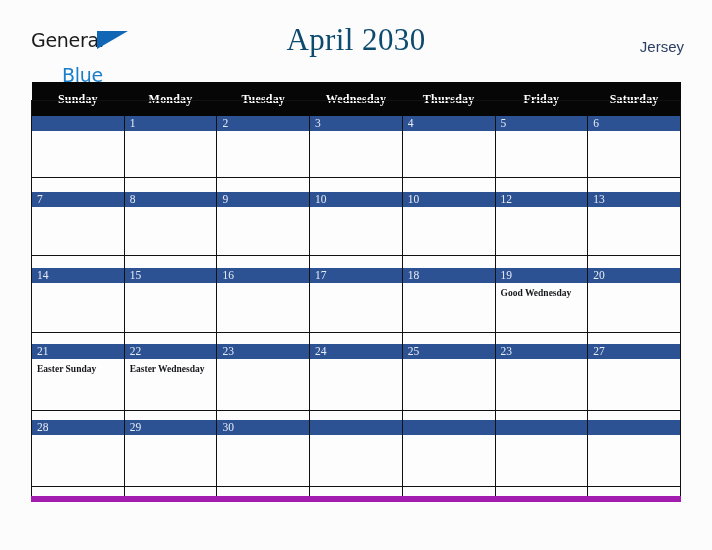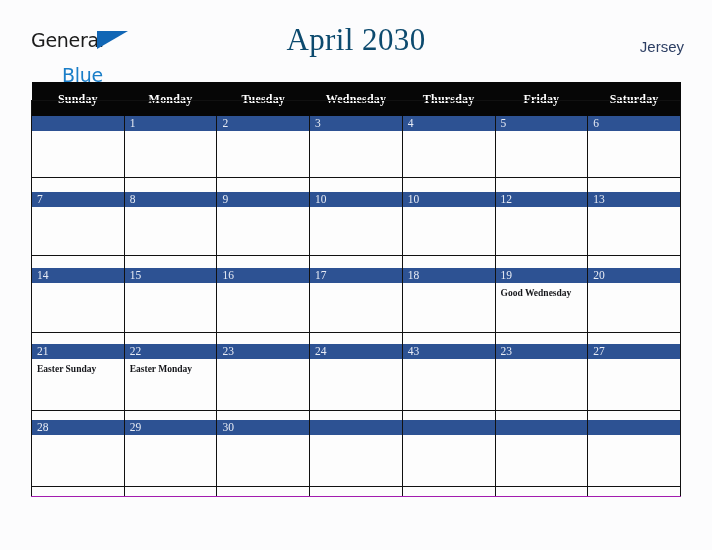--- a/index.html
+++ b/index.html
@@ -108,21 +108,21 @@
   }
   .calendar td {
     padding: 0;
     vertical-align: top;
     border-left: 1px solid #111111;
     border-right: 1px solid #111111;
     height: 76px;
     background: #fdfdfd;
   }
   .calendar tr.week td {
-    border-bottom: 1px solid #a21caf;
+    border-bottom: 6px solid #a21caf;
   }
   .calendar tr.week:not(:last-child) td {
     border-bottom: none;
   }
   .calendar tr.week td {
     border-top: none;
   }
 
   .daycell {
     position: relative;
@@ -346,39 +346,39 @@
               <div class="datebar">21</div>
               <div class="events">
                 <div class="event">Easter Sunday</div>
               </div>
             </div>
           </td>
           <td>
             <div class="daycell">
               <div class="datebar">22</div>
               <div class="events">
-                <div class="event">Easter Monday</div>
+                <div class="event">Easter Wednesday</div>
               </div>
             </div>
           </td>
           <td>
             <div class="daycell">
               <div class="datebar">23</div>
               <div class="events"></div>
             </div>
           </td>
           <td>
             <div class="daycell">
               <div class="datebar">24</div>
               <div class="events"></div>
             </div>
           </td>
           <td>
             <div class="daycell">
-              <div class="datebar">43</div>
+              <div class="datebar">25</div>
               <div class="events"></div>
             </div>
           </td>
           <td>
             <div class="daycell">
               <div class="datebar">23</div>
               <div class="events"></div>
             </div>
           </td>
           <td>

